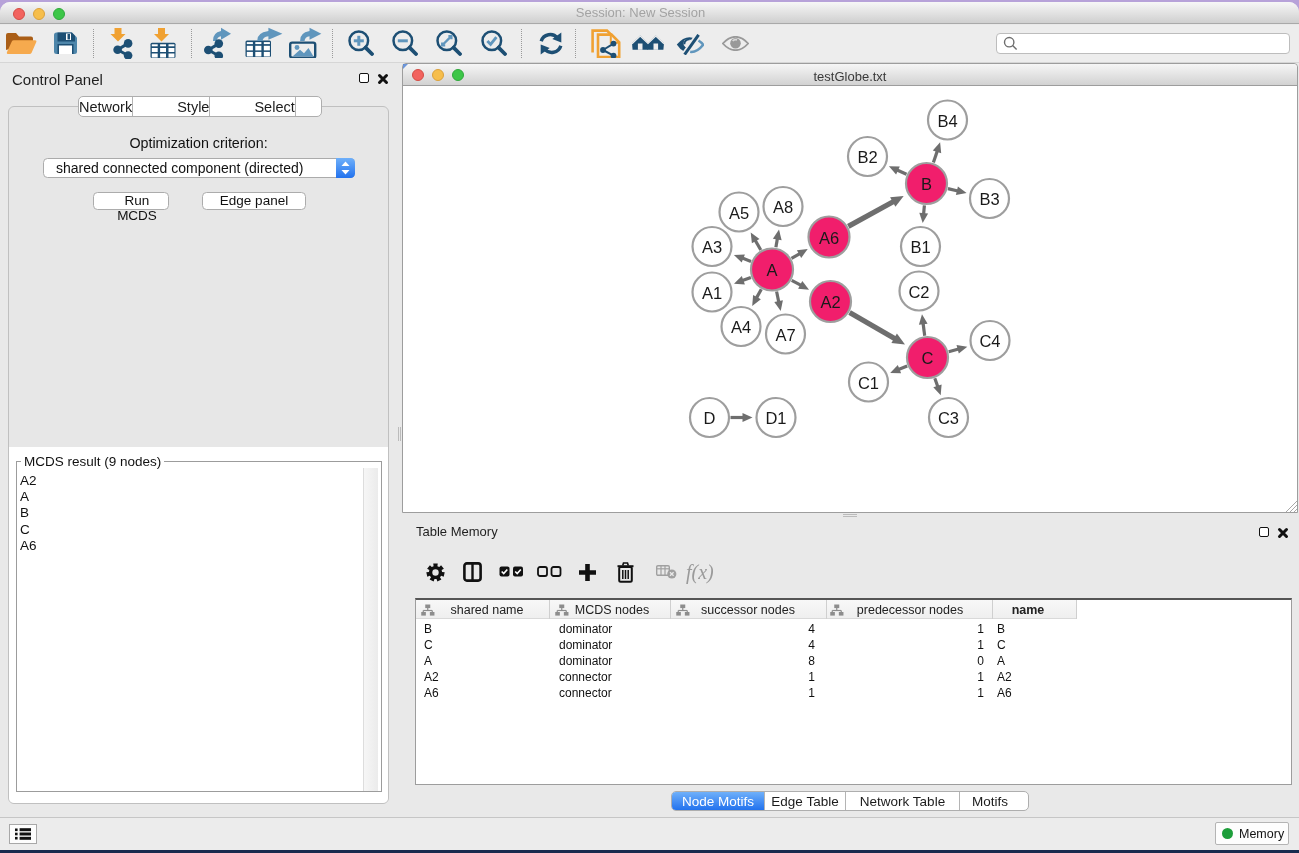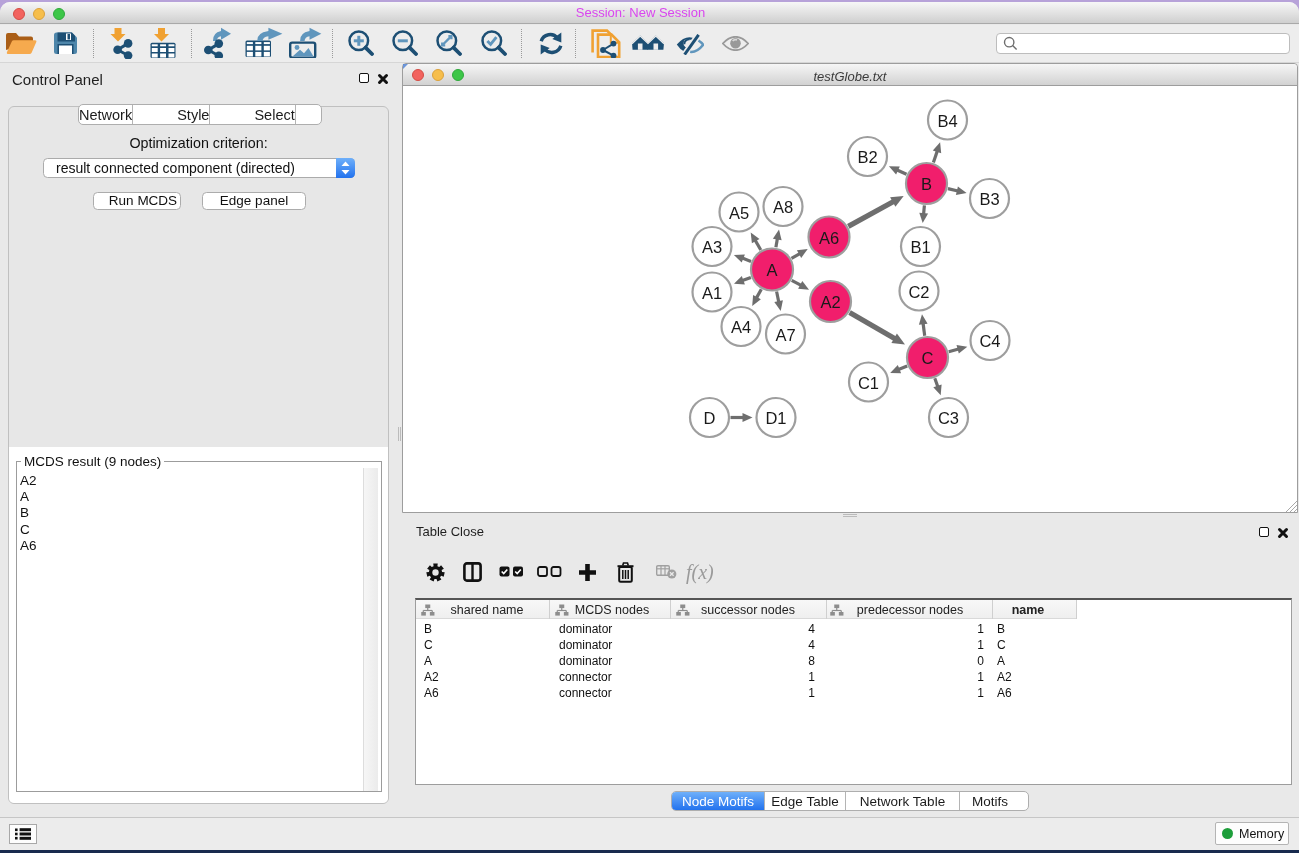--- a/index.html
+++ b/index.html
@@ -3,46 +3,46 @@
 <meta charset="utf-8">
 <style>
 * { margin:0; padding:0; box-sizing:border-box; }
 html,body { width:1299px; height:853px; overflow:hidden; }
 body { font-family:"Liberation Sans", sans-serif; background:#182a4e; position:relative; }
 .abs { position:absolute; }
 #topstrip { left:0; top:0; width:1299px; height:14px; background:#b7a2d9; }
 #appwin { left:0; top:2px; width:1299px; height:848px; background:#e9e9e9; border-radius:10px 10px 8px 8px; }
 #titlebar { left:0; top:2px; width:1299px; height:22px; background:linear-gradient(#f7f7f7,#cfcfcf); border-radius:10px 10px 0 0; border-bottom:1px solid #a9a9a9; }
 .tl { border-radius:50%; width:12px; height:12px; }
-#titletext { left:0; top:5px; width:1281px; text-align:center; font-size:13px; color:#d946ef; }
+#titletext { left:0; top:5px; width:1281px; text-align:center; font-size:13px; color:#a3a3a3; }
 #toolbar { left:0; top:25px; width:1299px; height:38px; background:#ededed; border-bottom:1px solid #d6d6d6; }
 .tsep { top:29px; width:0px; height:29px; border-left:1px dotted #9a9a9a; }
 #searchbox { left:996px; top:33px; width:294px; height:21px; background:#fff; border:1px solid #bdbdbd; border-radius:4px; }
 
 #cptitle { left:12px; top:71px; font-size:15px; color:#1f1f1f; }
 .floatsq { width:10px; height:10px; border:1.6px solid #111; border-radius:2px; background:#fff; }
 #cpbox { left:8px; top:106px; width:381px; height:698px; border:1px solid #c0c0c0; border-radius:6px; background:#e7e7e7; }
 #cpwhite { left:9px; top:447px; width:379px; height:356px; background:#fff; border-radius:0 0 5px 5px; }
 .seg { display:flex; border:1px solid #aeaeae; border-radius:5px; background:#fff; overflow:hidden; font-size:14.5px; color:#1c1c1c; }
 .seg div { border-right:1px solid #b4b4b4; display:flex; align-items:center; justify-content:center; }
 .seg div:last-child { border-right:none; }
 .seg .sel { background:linear-gradient(#6fb0fa,#2272ee); color:#fff; }
-#cptabs { left:78px; top:104px; width:244px; height:21px;gap:44px; }
+#cptabs { left:78px; top:96px; width:244px; height:21px;gap:44px; }
 #optlabel { left:8px; top:135px; width:381px; text-align:center; font-size:14.3px; color:#111; }
 #combo { left:43px; top:158px; width:312px; height:20px; background:#fff; border:1px solid #ababab; border-radius:4.5px; font-size:14px; color:#111; line-height:18px; padding-left:12px; }
 #combobtn { left:336px; top:158px; width:19px; height:20px; border-radius:0 4.5px 4.5px 0; background:linear-gradient(#6fb0fa,#2272ee); }
 .pushbtn { height:18px; background:#fff; border:1px solid #acacac; border-radius:4.5px; font-size:13.5px; color:#111; text-align:center; line-height:15px; }
 #fieldset { left:16px; top:461px; width:366px; height:331px; border:1px solid #9c9c9c; }
 #fslabel { left:21px; top:454px; background:#fff; padding:0 3px; font-size:13.5px; color:#111; }
 #mcdslist { left:20px; top:473px; font-size:13.5px; color:#111; line-height:16.2px; }
 #listsb { left:363px; top:468px; width:15px; height:323px; background:linear-gradient(to right,#f6f6f6,#ebebeb); border-left:1px solid #ddd; }
 
 #netwin { left:402px; top:63px; width:896px; height:450px; border:1px solid #9d9d9d; border-radius:4px 4px 0 0; background:#fff; }
 #nettitle { left:403px; top:64px; width:894px; height:22px; background:linear-gradient(#f6f6f6,#d2d2d2); border-radius:4px 4px 0 0; border-bottom:1px solid #9d9d9d; }
-#nettext { left:402px; top:69px; width:896px; text-align:center; font-size:13px; color:#3a3a3a;font-style:italic; }
+#nettext { left:402px; top:69px; width:896px; text-align:center; font-size:13px; color:#3a3a3a; }
 
 #tptitle { left:416px; top:524px; font-size:13px; color:#1f1f1f; }
 #tbl { left:415px; top:598px; width:877px; height:187px; background:#fff; border:1px solid #9d9d9d; border-top:2px solid #555; }
 #tblhead { left:416px; top:600px; width:661px; height:19px; background:linear-gradient(#f8f8f8,#efefef); border-bottom:1px solid #d9d9d9; }
 .colsep { top:600px; width:1px; height:19px; background:#cfcfcf; }
 .hcell { top:603px; font-size:12.5px; color:#222; }
 .row { font-size:12px; color:#111; }
 #bottabs { left:671px; top:791px; width:358px; height:20px; font-size:13.5px; }
 
 #statusbar { left:0px; top:817px; width:1299px; height:33px; background:#ececec; border-top:1px solid #c6c6c6; }
@@ -202,27 +202,27 @@
   </svg>
 <div class="abs" id="cpbox"></div>
 <div class="abs" id="cpwhite"></div>
 <div class="abs seg" id="cptabs">
   <div style="width:72px">Network</div>
   <div style="width:54px">Style</div>
   <div style="width:60px">Select</div>
   <div style="width:58px" class="sel">MCDS</div>
 </div>
 <div class="abs" id="optlabel">Optimization criterion:</div>
-<div class="abs" id="combo">result connected component (directed)</div>
+<div class="abs" id="combo">shared connected component (directed)</div>
 <div class="abs" id="combobtn"></div>
 <svg class="abs" style="left:336px;top:158px" width="19" height="20" viewBox="0 0 19 20">
 <path d="M5.5 8 L9.5 3.5 L13.5 8 Z" fill="#fff"></path>
 <path d="M5.5 12 L9.5 16.5 L13.5 12 Z" fill="#fff"></path>
   </svg>
-<div class="abs pushbtn" style="left:93px;top:192px;width:88px;padding-left:12px;">Run MCDS</div>
+<div class="abs pushbtn" style="left:93px;top:192px;width:76px;padding-left:12px;">Run MCDS</div>
 <div class="abs pushbtn" style="left:202px;top:192px;width:104px;">Edge panel</div>
 <div class="abs" id="fieldset"></div>
 <div class="abs" id="fslabel">MCDS result (9 nodes)</div>
 <div class="abs" id="listsb"></div>
 <div class="abs" id="mcdslist">A2<br>A<br>B<br>C<br>A6</div>
 
 <div class="abs" id="netwin"></div>
 <div class="abs" id="nettitle"></div>
 <div class="abs tl" style="left:412px;top:69px;background:#f2635f;border:1px solid #d44c45;"></div>
 <div class="abs tl" style="left:432px;top:69px;background:#f6be4c;border:1px solid #dba13b;"></div>
@@ -313,21 +313,21 @@
 
 <svg class="abs" style="left:1285px;top:500px" width="13" height="13" viewBox="0 0 13 13">
 <path d="M12 1 L1 12 M12 5 L5 12 M12 9 L9 12" stroke="#a8a8a8" stroke-width="1"></path>
   </svg>
 <div class="abs" style="left:398px;top:427px;width:3px;height:14px;border-left:1px solid #bbb;border-right:1px solid #bbb;"></div>
 <div class="abs" style="left:843px;top:514px;width:14px;height:3px;border-top:1px solid #bbb;border-bottom:1px solid #bbb;"></div>
 <svg class="abs" style="left:403px;top:64px" width="5" height="5">
     <path d="M0 0 L5 0 L0 5 Z" fill="#4b7fd4" opacity="0.8"></path>
   </svg>
 
-<div class="abs" id="tptitle">Table Close</div>
+<div class="abs" id="tptitle">Table Memory</div>
 <div class="abs floatsq" style="left:1259px;top:527px;"></div>
 <svg class="abs" style="left:1277px;top:527px" width="12" height="12" viewBox="0 0 12 12">
     <path d="M2.5 2.5 L9.5 9.5 M9.5 2.5 L2.5 9.5" stroke="#111" stroke-width="3" stroke-linecap="round"></path>
   </svg>
 <svg class="abs" style="left:426px;top:563px" width="19" height="19" viewBox="0 0 19 19">
     <polygon points="7.25,0.58 11.75,0.58 11.40,3.18 13.26,4.07 15.07,2.18 17.88,5.70 15.63,7.04 16.09,9.06 18.70,9.29 17.70,13.68 15.24,12.76 13.95,14.37 15.40,16.56 11.35,18.51 10.53,16.02 8.47,16.02 7.65,18.51 3.60,16.56 5.05,14.37 3.76,12.76 1.30,13.68 0.30,9.29 2.91,9.06 3.37,7.04 1.12,5.70 3.93,2.18 5.74,4.07 7.60,3.18" fill="#111"></polygon>
     <circle cx="9.5" cy="9.5" r="3.2" fill="#e9e9e9"></circle>
   </svg>
 <svg class="abs" style="left:463px;top:562px" width="19" height="20" viewBox="0 0 19 20">
     <rect x="1.4" y="1.4" width="16.2" height="17.2" rx="2.5" fill="none" stroke="#111" stroke-width="2.6"></rect>

